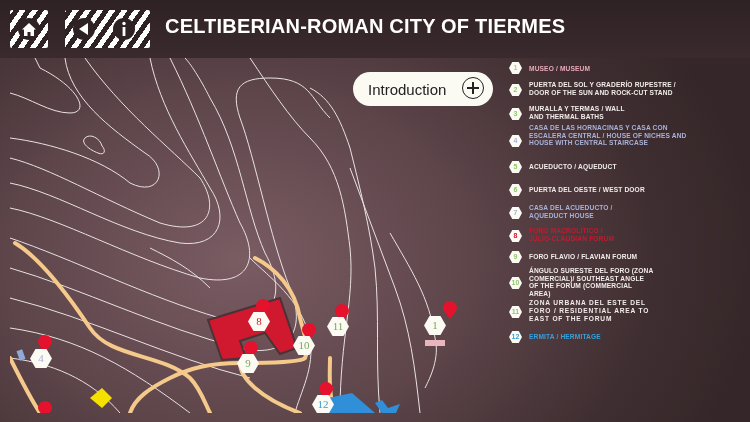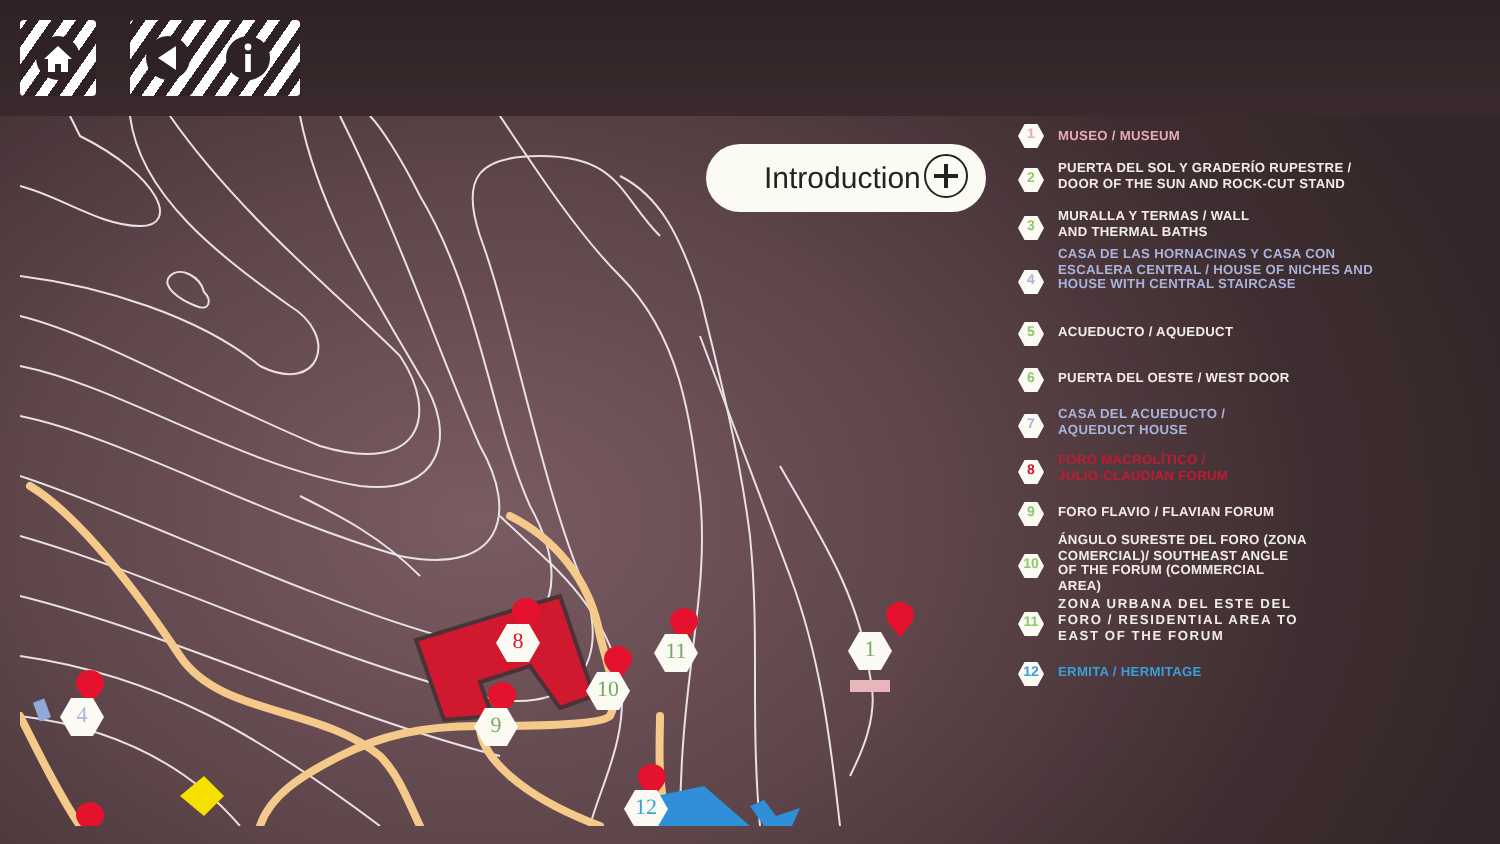--- a/index.html
+++ b/index.html
@@ -6,21 +6,21 @@
   body{width:750px;height:422px;overflow:hidden;background:#3a2a2c;font-family:"Liberation Sans",sans-serif;position:relative;}
   .bg{position:absolute;inset:0;background:radial-gradient(ellipse 520px 380px at 240px 260px,#7a5c63 0%,#5d454a 45%,#3f2e31 80%,#352729 100%);}
   .topbar{position:absolute;left:0;top:0;width:750px;height:58px;background:linear-gradient(#2f2224,#3a2a2d);}
   .nav-btn{position:absolute;top:10px;height:38px;border-radius:2px;overflow:hidden;cursor:pointer;
     background:repeating-linear-gradient(-55deg,#fff 0 5px,#2f2224 5px 10px);}
   .nav-btn .inner{position:absolute;display:flex;align-items:center;justify-content:center;background:#2f2224;border-radius:50%;}
   .title{position:absolute;left:165px;top:15px;color:#fff;font-weight:bold;font-size:20px;letter-spacing:0.2px;}
   .map{position:absolute;left:10px;top:58px;width:490px;height:355px;overflow:hidden;}
   .map svg{position:absolute;left:0;top:0;}
   .intro{position:absolute;left:353px;top:72px;width:140px;height:34px;background:#fbfaf3;border-radius:17px;display:flex;align-items:center;cursor:pointer;}
-  .intro .lbl{margin-left:29px;font-size:15px;color:#222;}
+  .intro .lbl{margin-left:15px;font-size:15px;color:#222;}
   .intro .plus{position:absolute;right:9px;top:5px;width:20px;height:20px;border:1.6px solid #222;border-radius:50%;}
   .intro .plus:before{content:"";position:absolute;left:4px;top:9px;width:12px;height:1.6px;background:#222;}
   .intro .plus:after{content:"";position:absolute;left:9.2px;top:4px;width:1.6px;height:12px;background:#222;}
   .legend{position:absolute;left:508px;top:58px;width:182px;}
   .li{position:absolute;left:0;width:182px;cursor:pointer;}
   .hex{position:absolute;left:1px;width:13px;height:12px;background:#fbfaf3;clip-path:polygon(25% 0,75% 0,100% 50%,75% 100%,25% 100%,0 50%);
     font-size:7px;font-weight:bold;text-align:center;line-height:12px;}
   .txt{position:absolute;left:21px;font-size:6.6px;font-weight:bold;line-height:8px;letter-spacing:0.15px;}
   .marker-hex{position:absolute;width:22px;height:19px;background:#fbfaf3;clip-path:polygon(25% 0,75% 0,100% 50%,75% 100%,25% 100%,0 50%);
     font-family:"Liberation Serif",serif;font-size:11px;text-align:center;line-height:19px;cursor:pointer;}
@@ -45,20 +45,21 @@
           <path d="M11 1 L11 13 L2 7 Z" fill="#fff"></path>
         </svg>
     </div>
     <div class="inner" style="left:48px;top:8px;width:22px;height:22px;cursor:pointer;">
       <svg width="14" height="16" viewBox="0 0 14 16">
           <circle cx="7" cy="2.5" r="1.7" fill="#fff"></circle>
           <rect x="5.6" y="6" width="2.8" height="9" fill="#fff"></rect>
         </svg>
     </div>
   </div>
+  <div class="title">CELTIBERIAN-ROMAN CITY OF TIERMES</div>
 </div>
 
 <div class="map">
   <svg width="490" height="355" viewBox="0 0 490 355">
     <g fill="none" stroke="#e9e1e3" stroke-width="1">
       <path d="M0 35 C20 40 40 55 60 55 C80 55 70 30 30 10 L25 0"></path>
       <path d="M0 80 C40 85 90 100 120 125 C150 140 160 110 135 95 C100 70 60 40 55 0"></path>
       <path d="M0 100 C40 110 90 140 150 165 C200 180 210 150 190 120 C160 90 110 50 75 0"></path>
       <path d="M0 125 C50 135 110 175 170 185 C210 190 220 160 200 130 C180 95 150 50 140 0"></path>
       <path d="M0 150 C50 160 120 200 190 220 C240 230 250 200 230 165 C210 120 190 60 160 0"></path>

